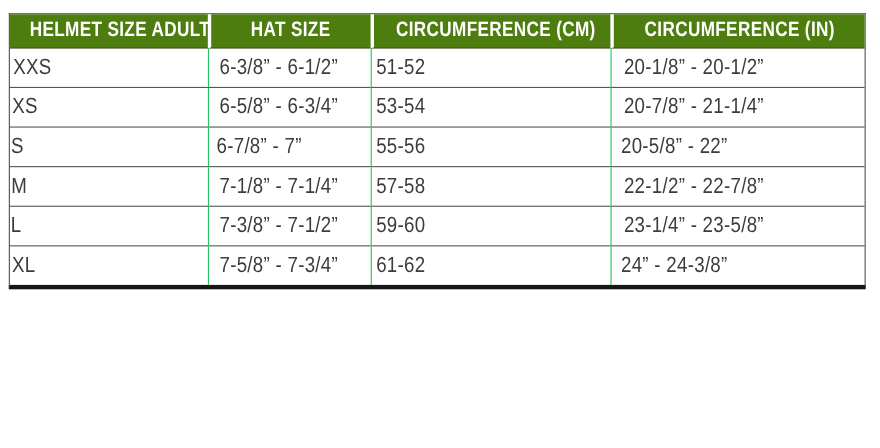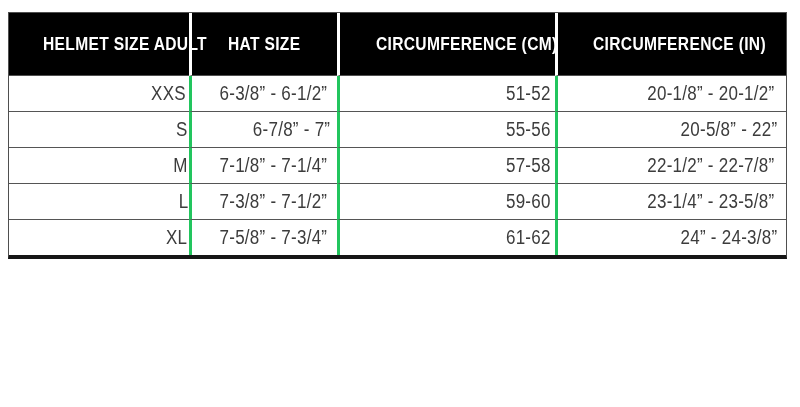--- a/index.html
+++ b/index.html
@@ -18,46 +18,46 @@
     border-collapse: separate;
     border-spacing: 0;
     table-layout: fixed;
     width: 777px;
     border: 1px solid #4f4f4f;
     border-bottom: 4px solid #161616;
     background: #ffffff;
   }
   th {
     height: 30px;
-    background: #000000;
+    background: #4d7c0f;
     color: #ffffff;
     font-weight: bold;
     font-size: 19px;
     text-align: center;
     vertical-align: middle;
     border-bottom: 1px solid #4f4f4f;
-    padding: 16px;
+    padding: 0;
     white-space: nowrap;
   }
   th + th {
     border-left: 3px solid #ffffff;
     text-align: center;
   }
   td {
     height: 35px;
-    text-align: right;
+    text-align: left;
     vertical-align: middle;
     font-size: 20px;
     color: #3c3c3c;
     border-bottom: 1px solid #555555;
     padding: 0;
     white-space: nowrap;
   }
   td + td {
-    border-left: 3px solid #22c55e;
+    border-left: 1px solid #22c55e;
   }
   tbody tr:last-child td {
     border-bottom: none;
   }
   .cond {
     display: inline-block;
     transform: scaleX(0.85);
     letter-spacing: 0.3px;
   }
   .cond-h {
@@ -86,20 +86,26 @@
       </tr>
     </thead>
     <tbody>
         <tr>
           <td><span class="cond">XXS</span></td>
           <td><span class="cond">6-3/8” - 6-1/2”</span></td>
           <td><span class="cond">51-52</span></td>
           <td><span class="cond">20-1/8” - 20-1/2”</span></td>
         </tr>
         <tr>
+          <td><span class="cond">XS</span></td>
+          <td><span class="cond">6-5/8” - 6-3/4”</span></td>
+          <td><span class="cond">53-54</span></td>
+          <td><span class="cond">20-7/8” - 21-1/4”</span></td>
+        </tr>
+        <tr>
           <td><span class="cond">S</span></td>
           <td><span class="cond">6-7/8” - 7”</span></td>
           <td><span class="cond">55-56</span></td>
           <td><span class="cond">20-5/8” - 22”</span></td>
         </tr>
         <tr>
           <td><span class="cond">M</span></td>
           <td><span class="cond">7-1/8” - 7-1/4”</span></td>
           <td><span class="cond">57-58</span></td>
           <td><span class="cond">22-1/2” - 22-7/8”</span></td>

